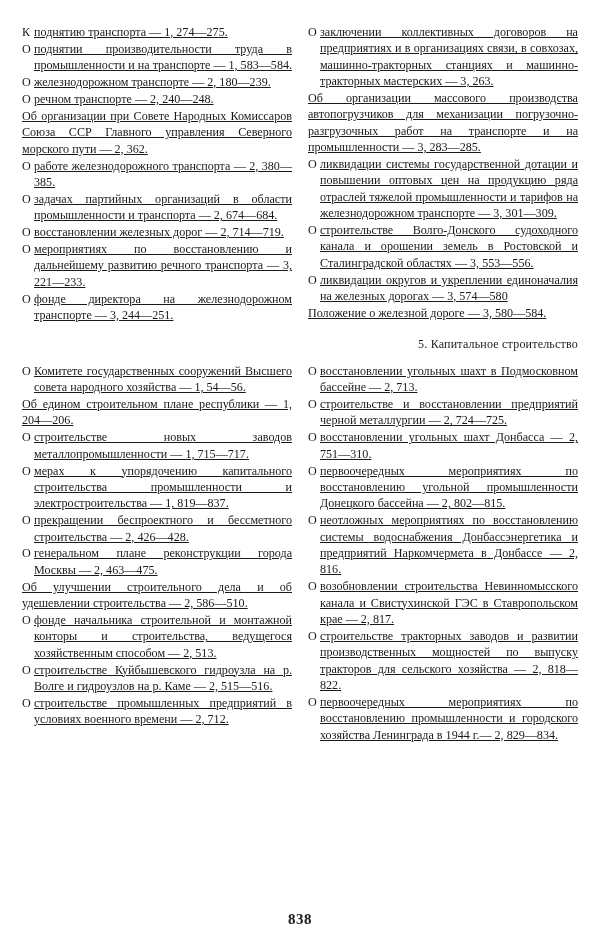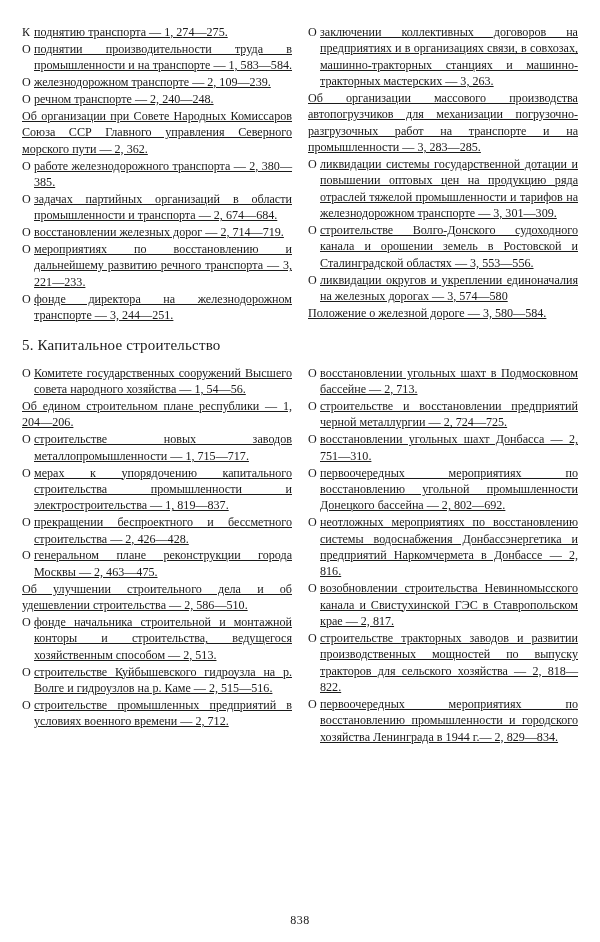--- a/index.html
+++ b/index.html
@@ -48,56 +48,57 @@
     flex: 1 1 auto;
     text-align: justify;
     text-justify: inter-word;
     hyphens: manual;
     text-decoration: underline;
   }
   .entry.nomark .body {
     width: 100%;
   }
   .section-title {
-    text-align: left;
-    font-size: 15px;
+    text-align: right;
+    font-size: 12px;
     margin: 13px 0 11px 0;
     letter-spacing: 0.2px;
   }
   .section-wrap {
     width: 100%;
   }
   .folio {
     position: absolute;
     bottom: 14px;
     left: 0;
     right: 0;
     text-align: center;
-    font-size: 12px;
+    font-size: 15px;
     letter-spacing: 0.5px;
+    font-weight: bold;
   }
 </style>
 </head>
 <body>
 
 <div class="page">
 
   <div class="columns">
     <div class="col" id="top-left">
         <div class="entry">
           <span class="marker">К</span>
           <span class="body">поднятию транспорта — 1, 274—275.</span>
         </div>
         <div class="entry">
           <span class="marker">О</span>
           <span class="body">поднятии производительности труда в промышленности и на транспорте — 1, 583—584.</span>
         </div>
         <div class="entry">
           <span class="marker">О</span>
-          <span class="body">железнодорожном транспорте — 2, 109—239.</span>
+          <span class="body">железнодорожном транспорте — 2, 180—239.</span>
         </div>
         <div class="entry">
           <span class="marker">О</span>
           <span class="body">речном транспорте — 2, 240—248.</span>
         </div>
         <div class="entry nomark">
           <span class="body">Об организации при Совете Народных Комиссаров Союза ССР Главного управления Северного морского пути — 2, 362.</span>
         </div>
         <div class="entry">
           <span class="marker">О</span>
@@ -199,21 +200,21 @@
         <div class="entry">
           <span class="marker">О</span>
           <span class="body">строительстве и восстановлении предприятий черной металлургии — 2, 724—725.</span>
         </div>
         <div class="entry">
           <span class="marker">О</span>
           <span class="body">восстановлении угольных шахт Донбасса — 2, 751—310.</span>
         </div>
         <div class="entry">
           <span class="marker">О</span>
-          <span class="body">первоочередных мероприятиях по восстановлению угольной промышленности Донецкого бассейна — 2, 802—692.</span>
+          <span class="body">первоочередных мероприятиях по восстановлению угольной промышленности Донецкого бассейна — 2, 802—815.</span>
         </div>
         <div class="entry">
           <span class="marker">О</span>
           <span class="body">неотложных мероприятиях по восстановлению системы водоснабжения Донбассэнергетика и предприятий Наркомчермета в Донбассе — 2, 816.</span>
         </div>
         <div class="entry">
           <span class="marker">О</span>
           <span class="body">возобновлении строительства Невинномысского канала и Свистухинской ГЭС в Ставропольском крае — 2, 817.</span>
         </div>
         <div class="entry">

